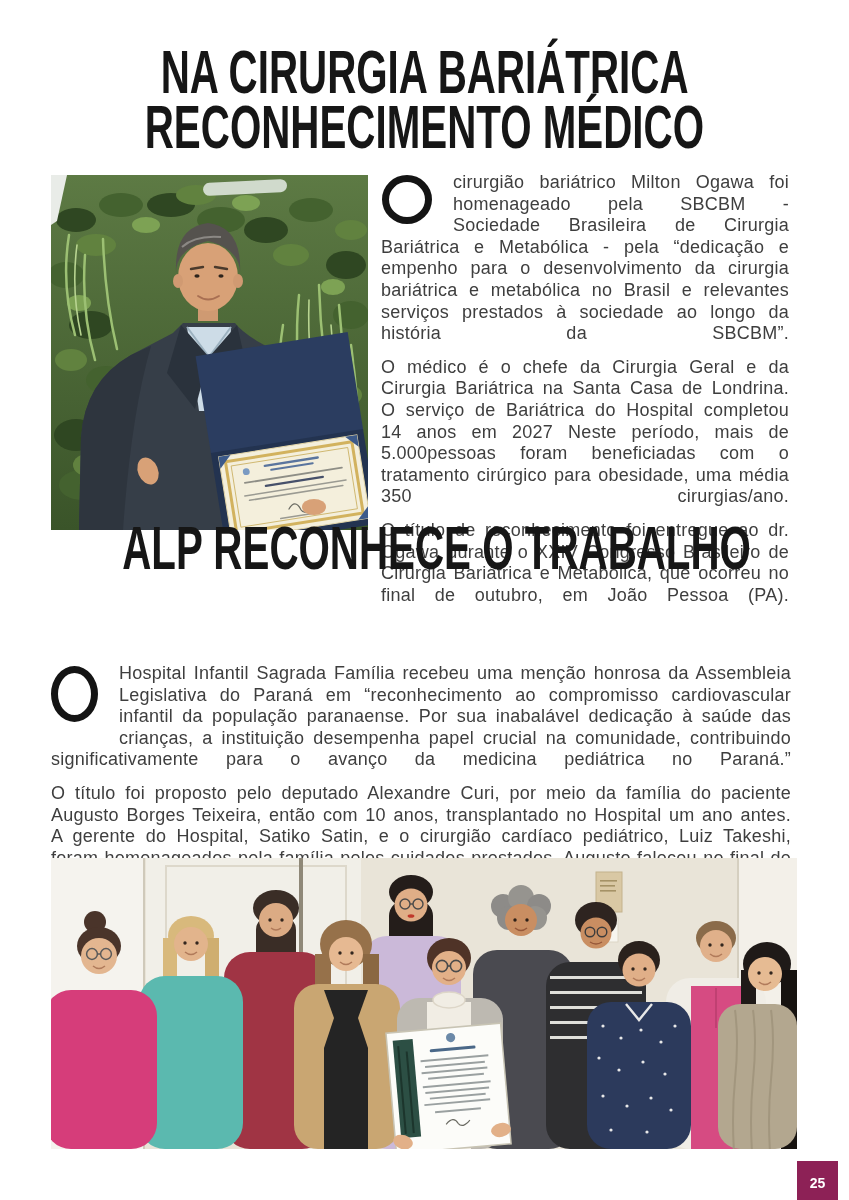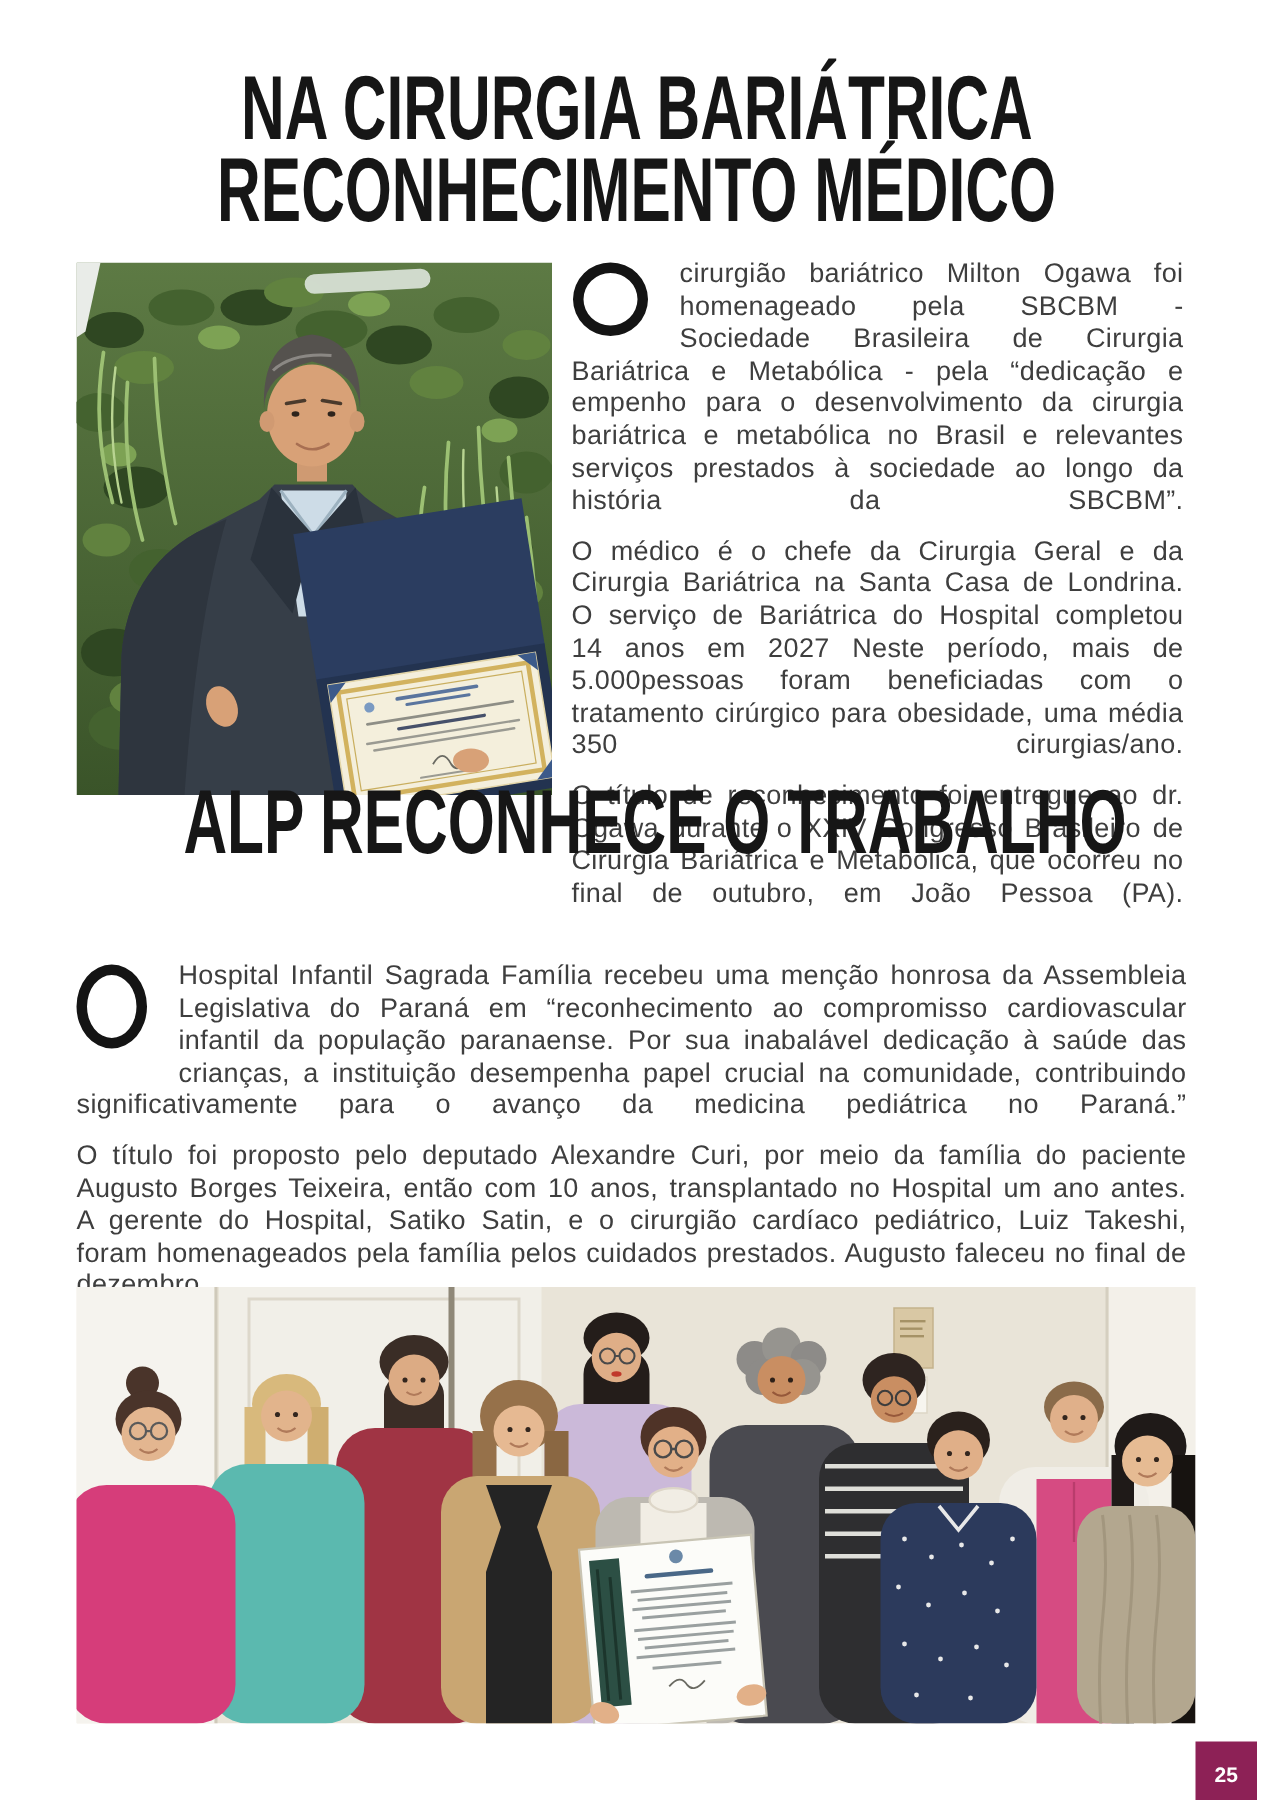--- a/index.html
+++ b/index.html
@@ -14,21 +14,21 @@
     display:inline-block; transform:scale(0.72,1.08); transform-origin:center;
     font-weight:bold; font-size:56px; letter-spacing:0px; color:#161616;
   }
   .title1 { top:44px; }
   .title2 { top:520px;text-align:right; }
   
   .bodycopy { font-size:18px; line-height:21.6px; color:#3e3e3e;
     text-align:justify; text-align-last:justify; letter-spacing:0.25px; word-spacing:1px; }
   .bodycopy p { margin:0 16px 12px 0; }
   .a1-text { position:absolute; left:381px; top:172px; width:424px; }
-  .a2-text { position:absolute; left:51px;  top:640px; width:756px; }
+  .a2-text { position:absolute; left:51px;  top:663px; width:756px; }
   
   .dropcap {
     float:left; width:36px; height:35px; border:7px solid #141414; border-radius:50%;
     margin:3px 21px 12px 1px; color:transparent; font-size:2px; overflow:hidden;
   }
   .dropcap.tall { width:33px; height:42px; margin:3px 21px 10px 0; }
   
   .photo { position:absolute; display:block; }
   .photo1 { left:51px; top:175px; width:317px; height:355px; }
   .photo2 { left:51px; top:858px; width:746px; height:291px; }

